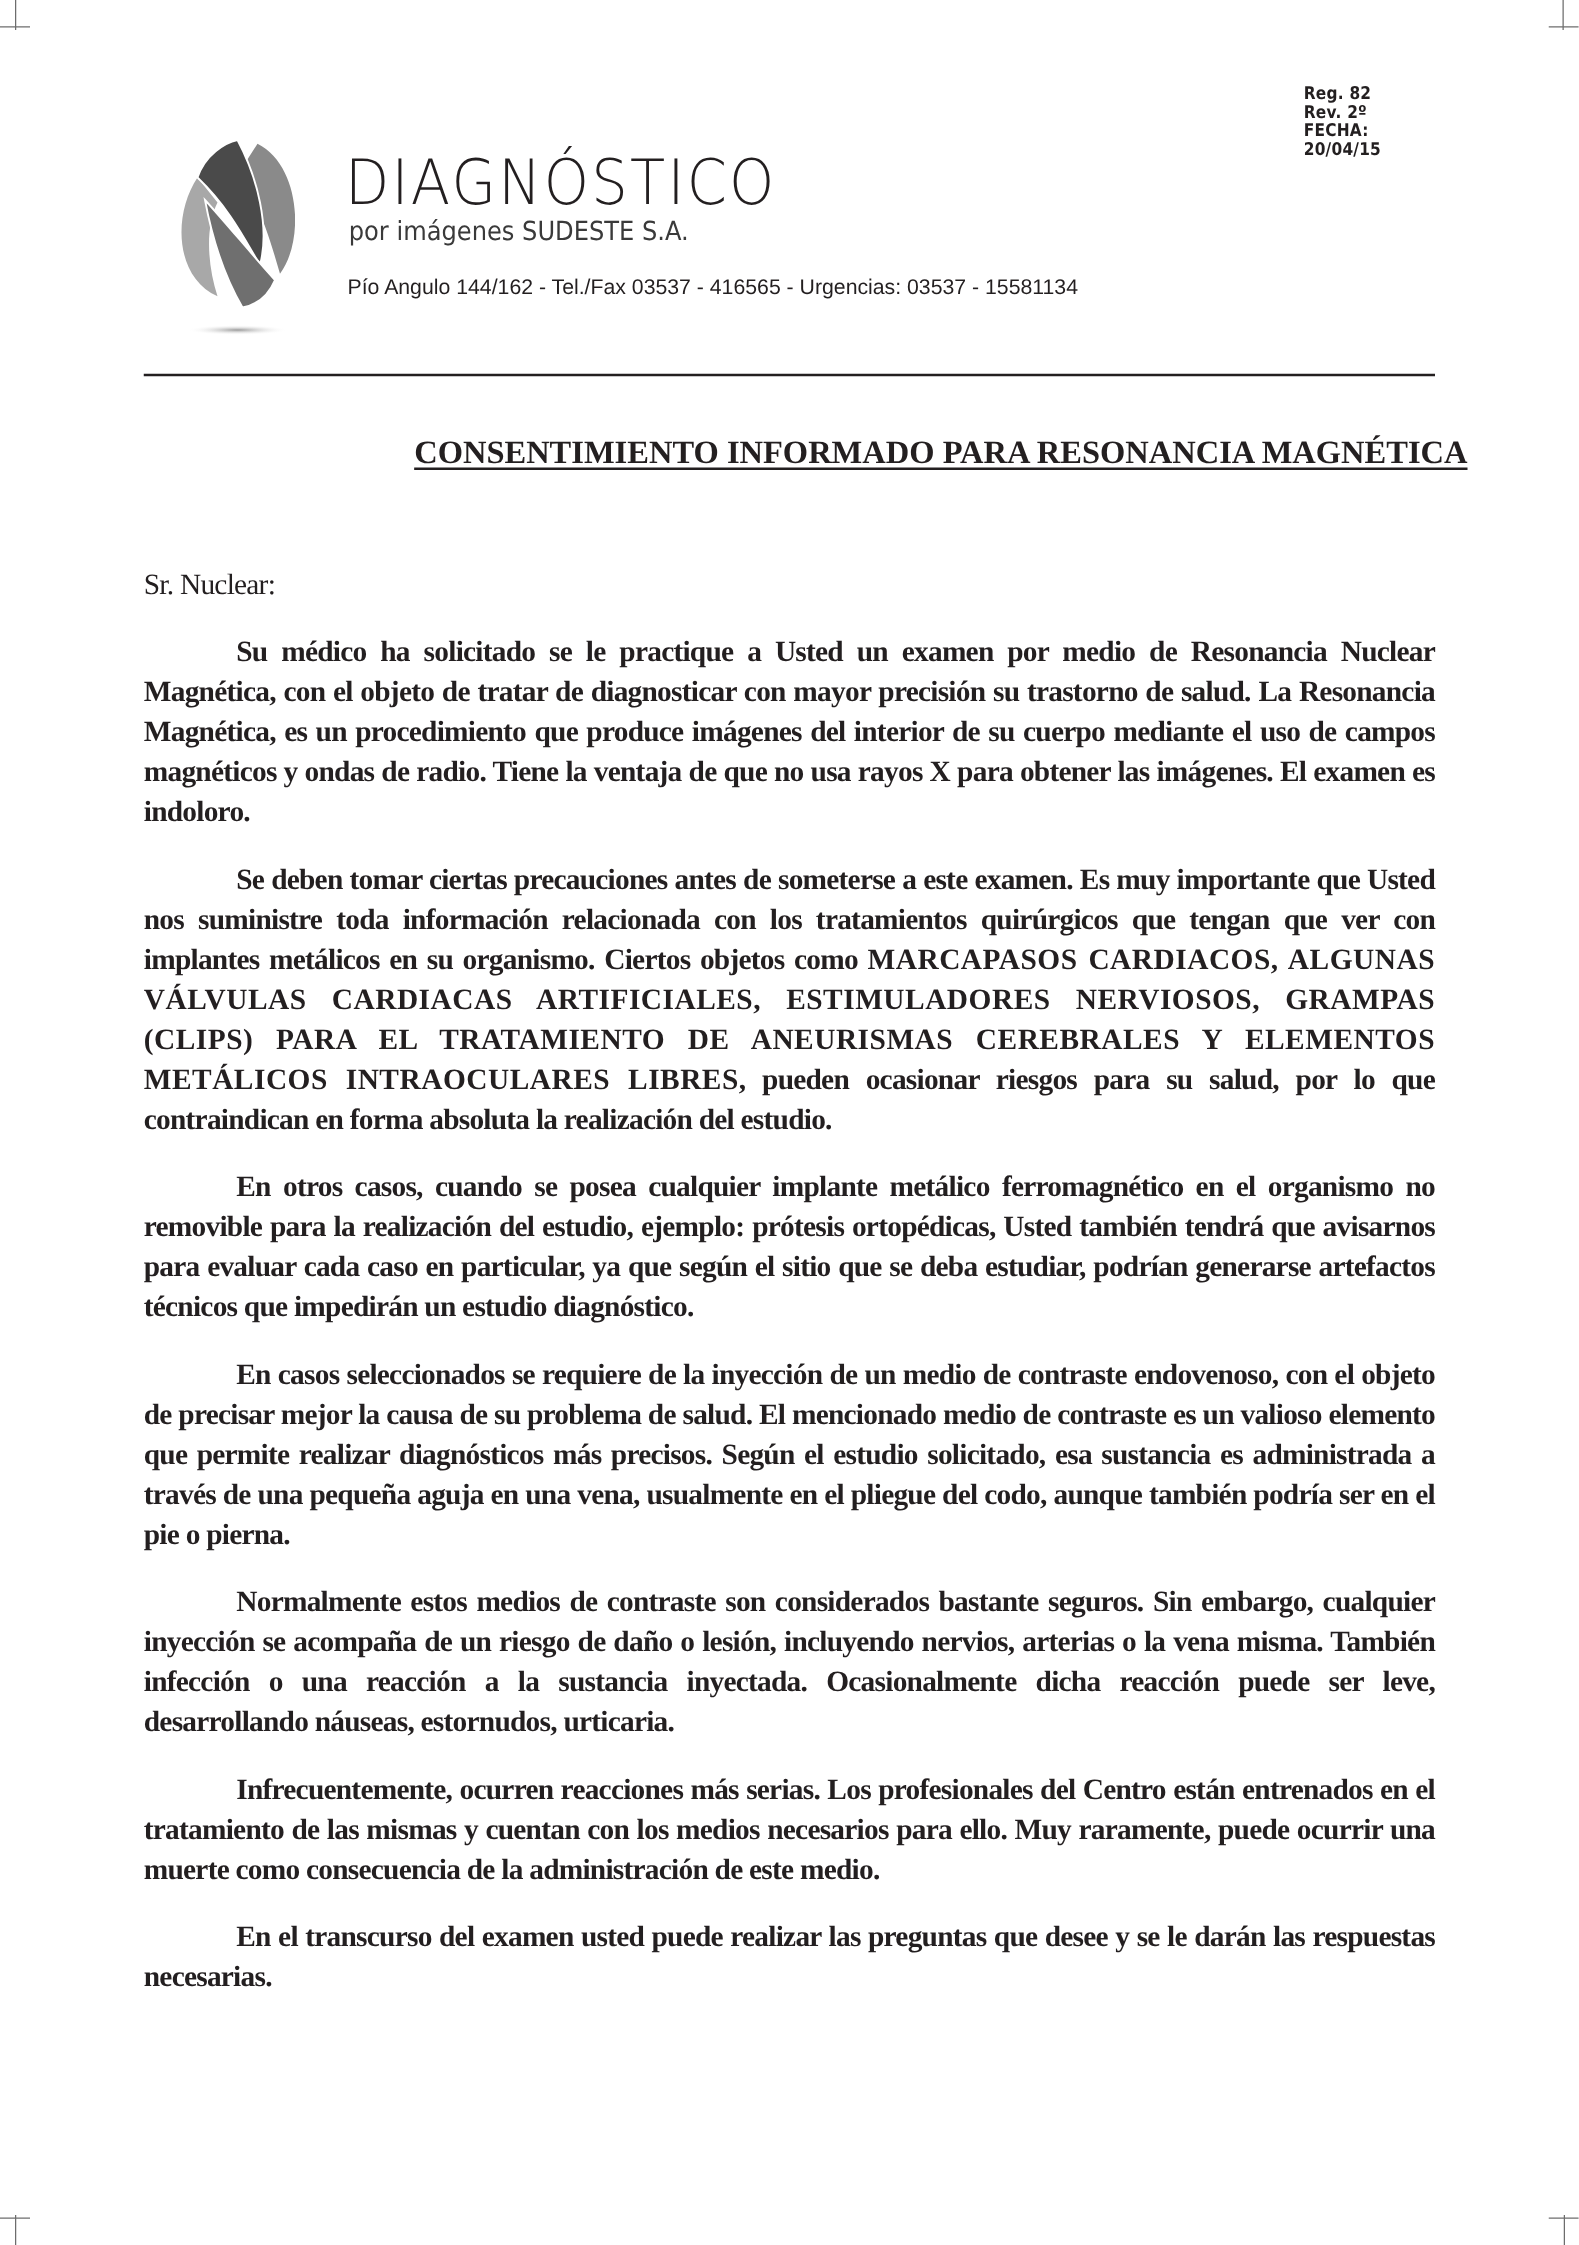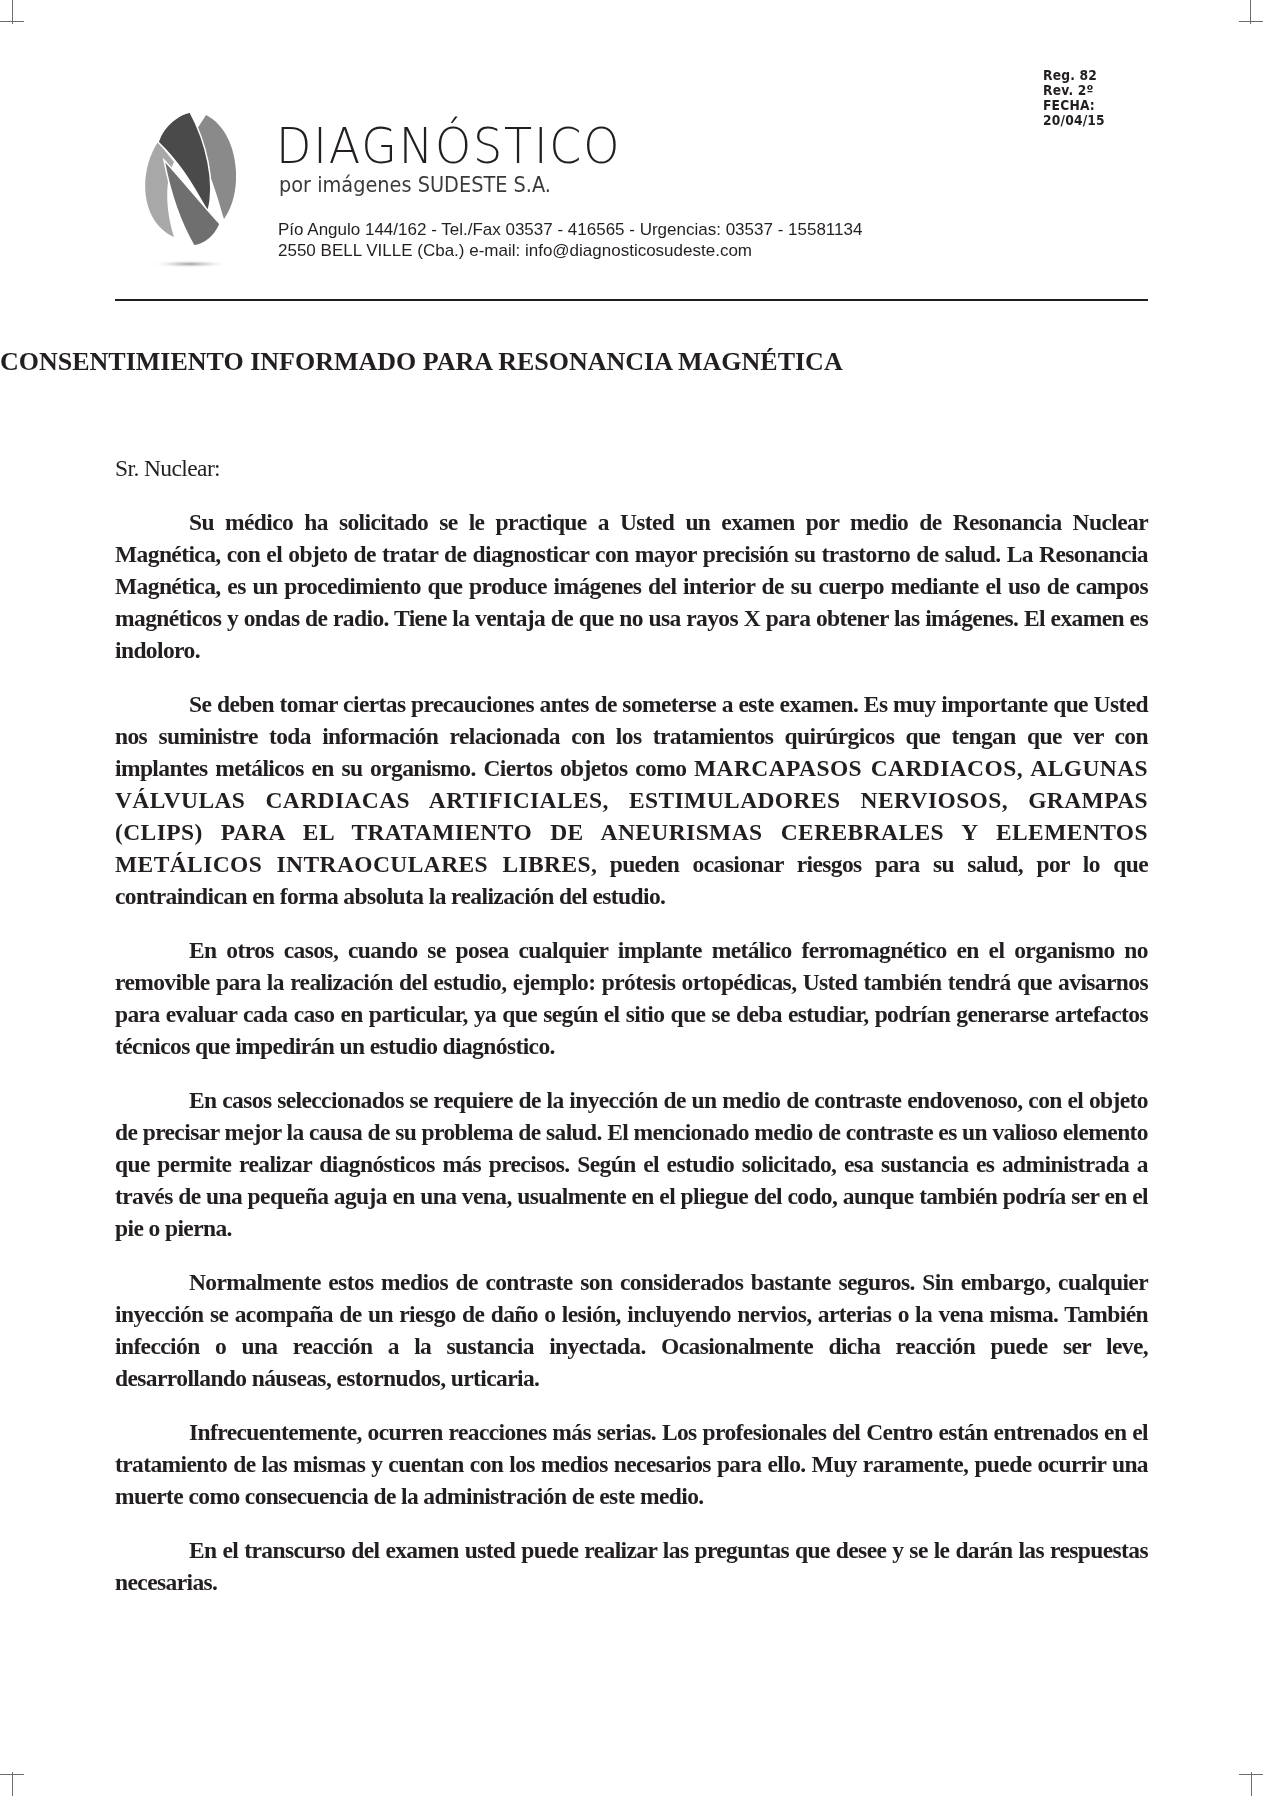--- a/index.html
+++ b/index.html
@@ -12,21 +12,21 @@
   .reg { position: absolute; left: 1043px; top: 68px; font-family: "DejaVu Sans", sans-serif; font-weight: bold; font-size: 14px; line-height: 15px; color: #231f20; letter-spacing: 0.2px; transform: scaleX(0.88); transform-origin: left top; }
   .reg div { white-space: nowrap; }
 
   .logo-mark { position: absolute; left: 144px; top: 112px; width: 92px; height: 160px; }
   .brand { position: absolute; left: 276px; top: 118px; font-family: "DejaVu Sans", sans-serif; font-weight: 300; font-size: 50px; line-height: 56px; color: #231f20; letter-spacing: 2px; transform: scaleX(0.92); transform-origin: left top; white-space: nowrap; }
   .brand-sub { position: absolute; left: 279px; top: 172px; font-family: "DejaVu Sans", sans-serif; font-size: 21px; line-height: 26px; color: #3a3a3a; transform: scaleX(0.92); transform-origin: left top; white-space: nowrap; }
   .addr { position: absolute; left: 278px; top: 219px; font-family: "Liberation Sans", sans-serif; font-size: 17px; line-height: 21px; color: #231f20; white-space: nowrap; }
 
   .rule { position: absolute; left: 115px; top: 299px; width: 1033px; height: 2px; background: #231f20; }
 
-  .title { position: absolute; left: 0; top: 345px; width: 1174px; text-align: left; font-family: "Liberation Serif", serif; font-weight: bold; font-size: 26px; line-height: 34px; color: #231f20; text-underline-offset: 4px; letter-spacing: 0; }
+  .title { position: absolute; left: 0; top: 345px; width: 1174px; text-align: right; font-family: "Liberation Serif", serif; font-weight: bold; font-size: 26px; line-height: 34px; color: #231f20; text-decoration: underline; text-underline-offset: 4px; letter-spacing: 0; }
 
   .body { position: absolute; left: 115px; top: 452px; width: 1033px; font-family: "Liberation Serif", serif; font-size: 23.5px; line-height: 32px; color: #231f20; letter-spacing: -0.6px; }
   .salutation { margin: 0 0 22px 0; }
   .para { margin: 0 0 22px 0; text-align: justify; text-indent: 74px; font-weight: bold; }
   .para .caps { letter-spacing: 0.4px; }
 </style>
 </head>
 <body>
 
 <div class="crop v" style="left:12px; top:0;"></div>
@@ -60,21 +60,20 @@
   <path d="M14 30 C 20 12, 36 2, 46 0 C 62 30, 72 70, 64 100 C 52 80, 40 55, 14 30 Z" fill="#4a4a4a" stroke="#ffffff" stroke-width="1.5"></path>
 
   <path d="M20 48 C 40 70, 56 90, 76 112 C 70 126, 60 132, 50 134 C 36 110, 26 80, 20 48 Z" fill="#6f6f6f" stroke="#ffffff" stroke-width="1.5"></path>
   <ellipse cx="46" cy="152" rx="40" ry="4" fill="url(#shadowGrad)"></ellipse>
 </svg>
 
 <div class="brand">DIAGNÓSTICO</div>
 <div class="brand-sub">por imágenes SUDESTE S.A.</div>
 <div class="addr">
   <div>Pío Angulo 144/162 - Tel./Fax 03537 - 416565 - Urgencias: 03537 - 15581134</div>
-  <div>2550 BELL VILLE (Cba.) e-mail: info@diagnosticosudeste.com</div>
 </div>
 
 <div class="rule"></div>
 
 <div class="title">CONSENTIMIENTO INFORMADO PARA RESONANCIA MAGNÉTICA</div>
 
 <div class="body">
   <p class="salutation">Sr. Nuclear:</p>
   <p class="para">Su médico ha solicitado se le practique a Usted un examen por medio de Resonancia Nuclear Magnética, con el objeto de tratar de diagnosticar con mayor precisión su trastorno de salud. La Resonancia Magnética, es un procedimiento que produce imágenes del interior de su cuerpo mediante el uso de campos magnéticos y ondas de radio. Tiene la ventaja de que no usa rayos X para obtener las imágenes. El examen es indoloro.</p>
   <p class="para"><span>Se deben tomar ciertas precauciones antes de someterse a este examen. Es muy importante que Usted nos suministre toda información relacionada con los tratamientos quirúrgicos que tengan que ver con implantes metálicos en su organismo. Ciertos objetos como </span><span class="caps">MARCAPASOS CARDIACOS, ALGUNAS VÁLVULAS CARDIACAS ARTIFICIALES, ESTIMULADORES NERVIOSOS, GRAMPAS (CLIPS) PARA EL TRATAMIENTO DE ANEURISMAS CEREBRALES Y ELEMENTOS METÁLICOS INTRAOCULARES LIBRES</span><span>, pueden ocasionar riesgos para su salud, por lo que contraindican en forma absoluta la realización del estudio.</span></p>

